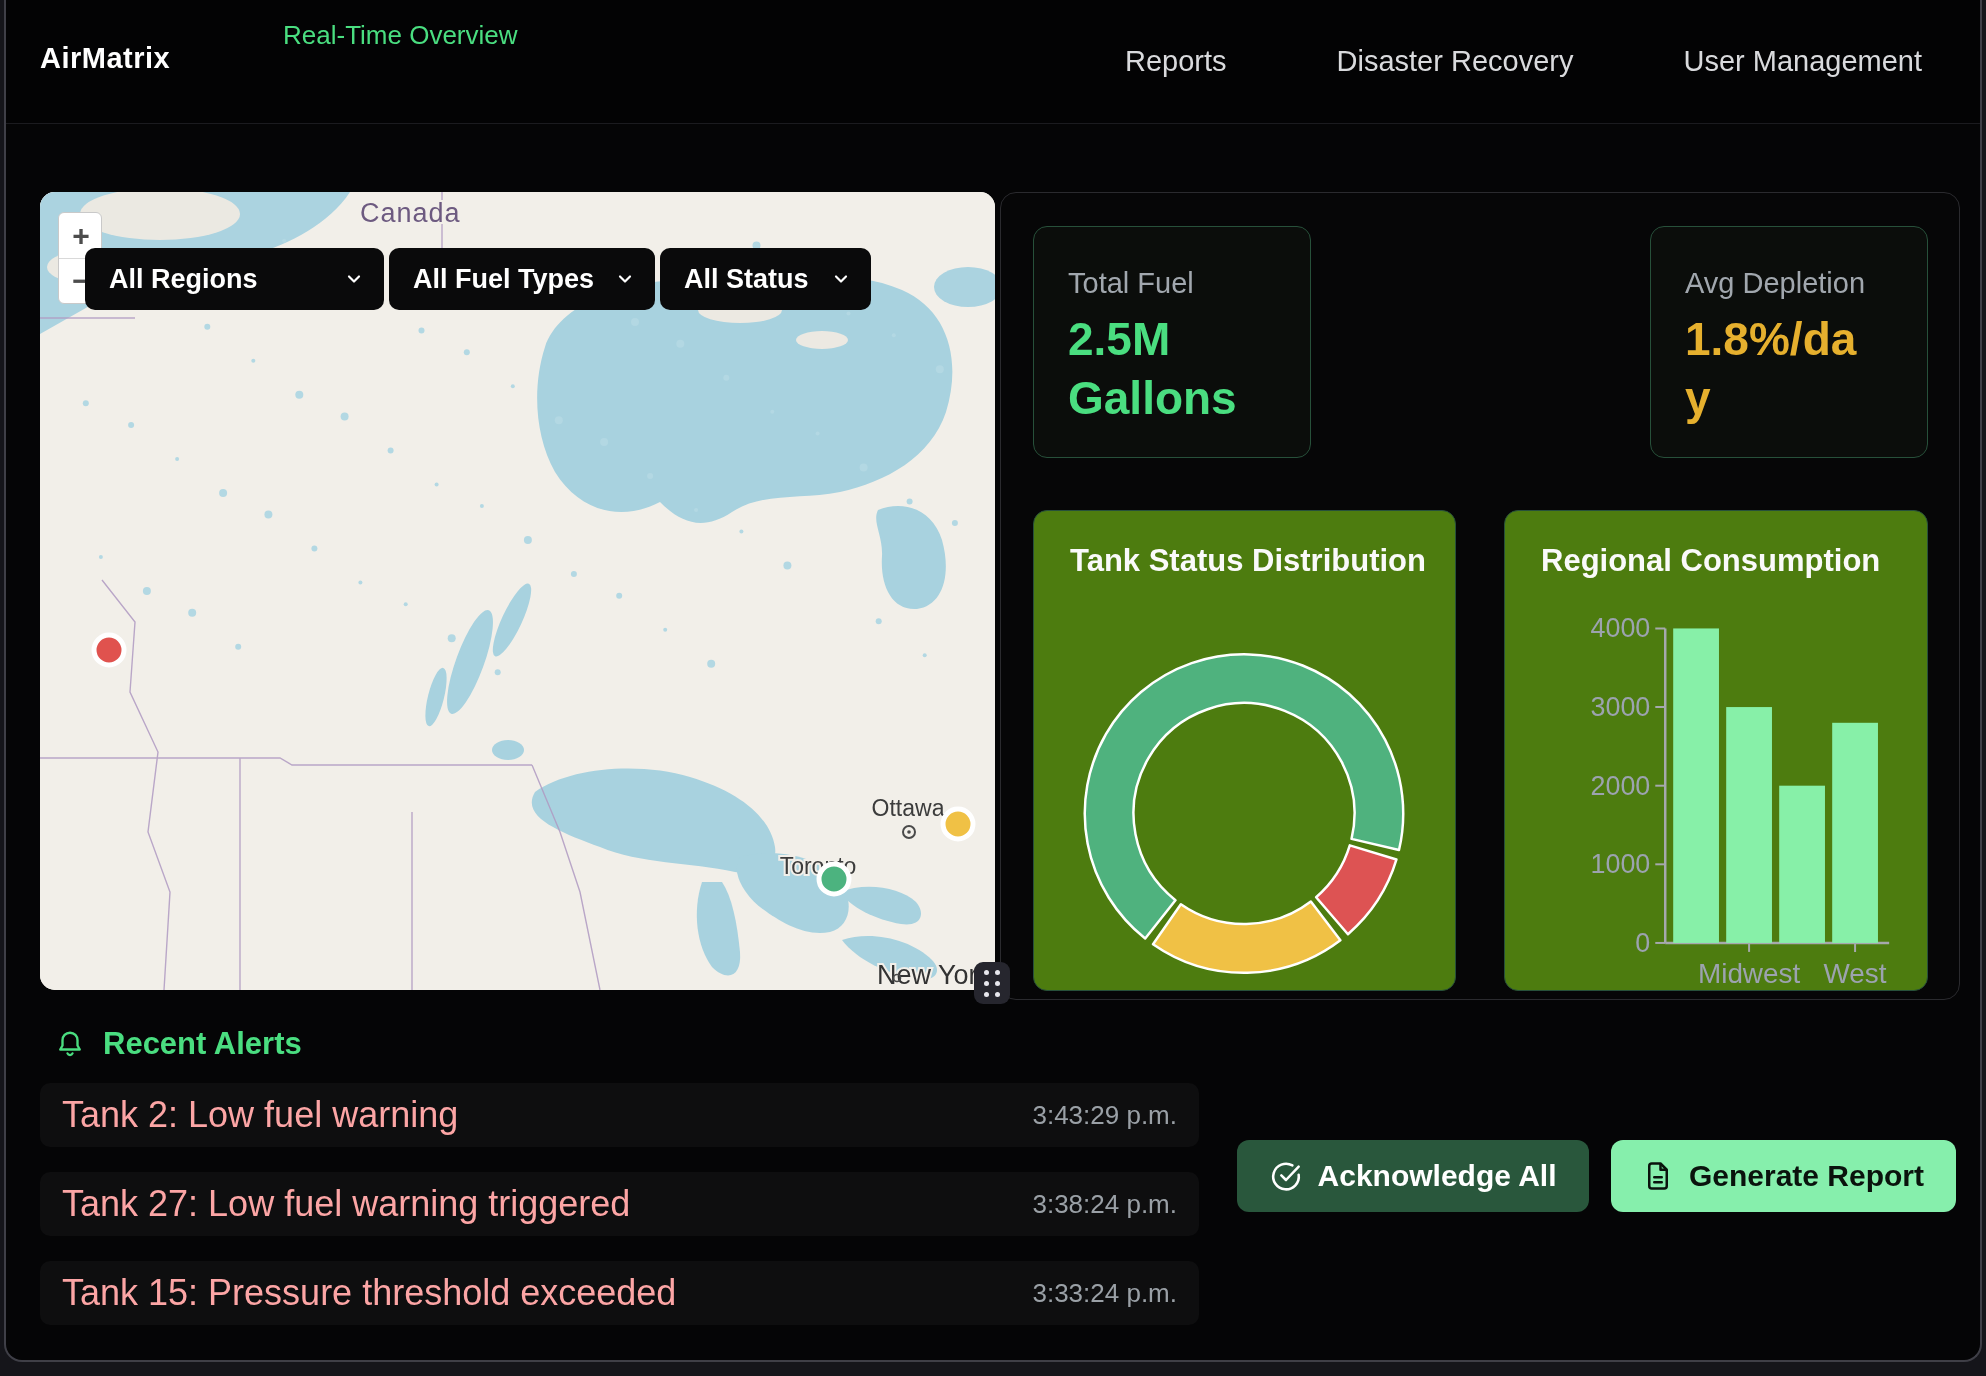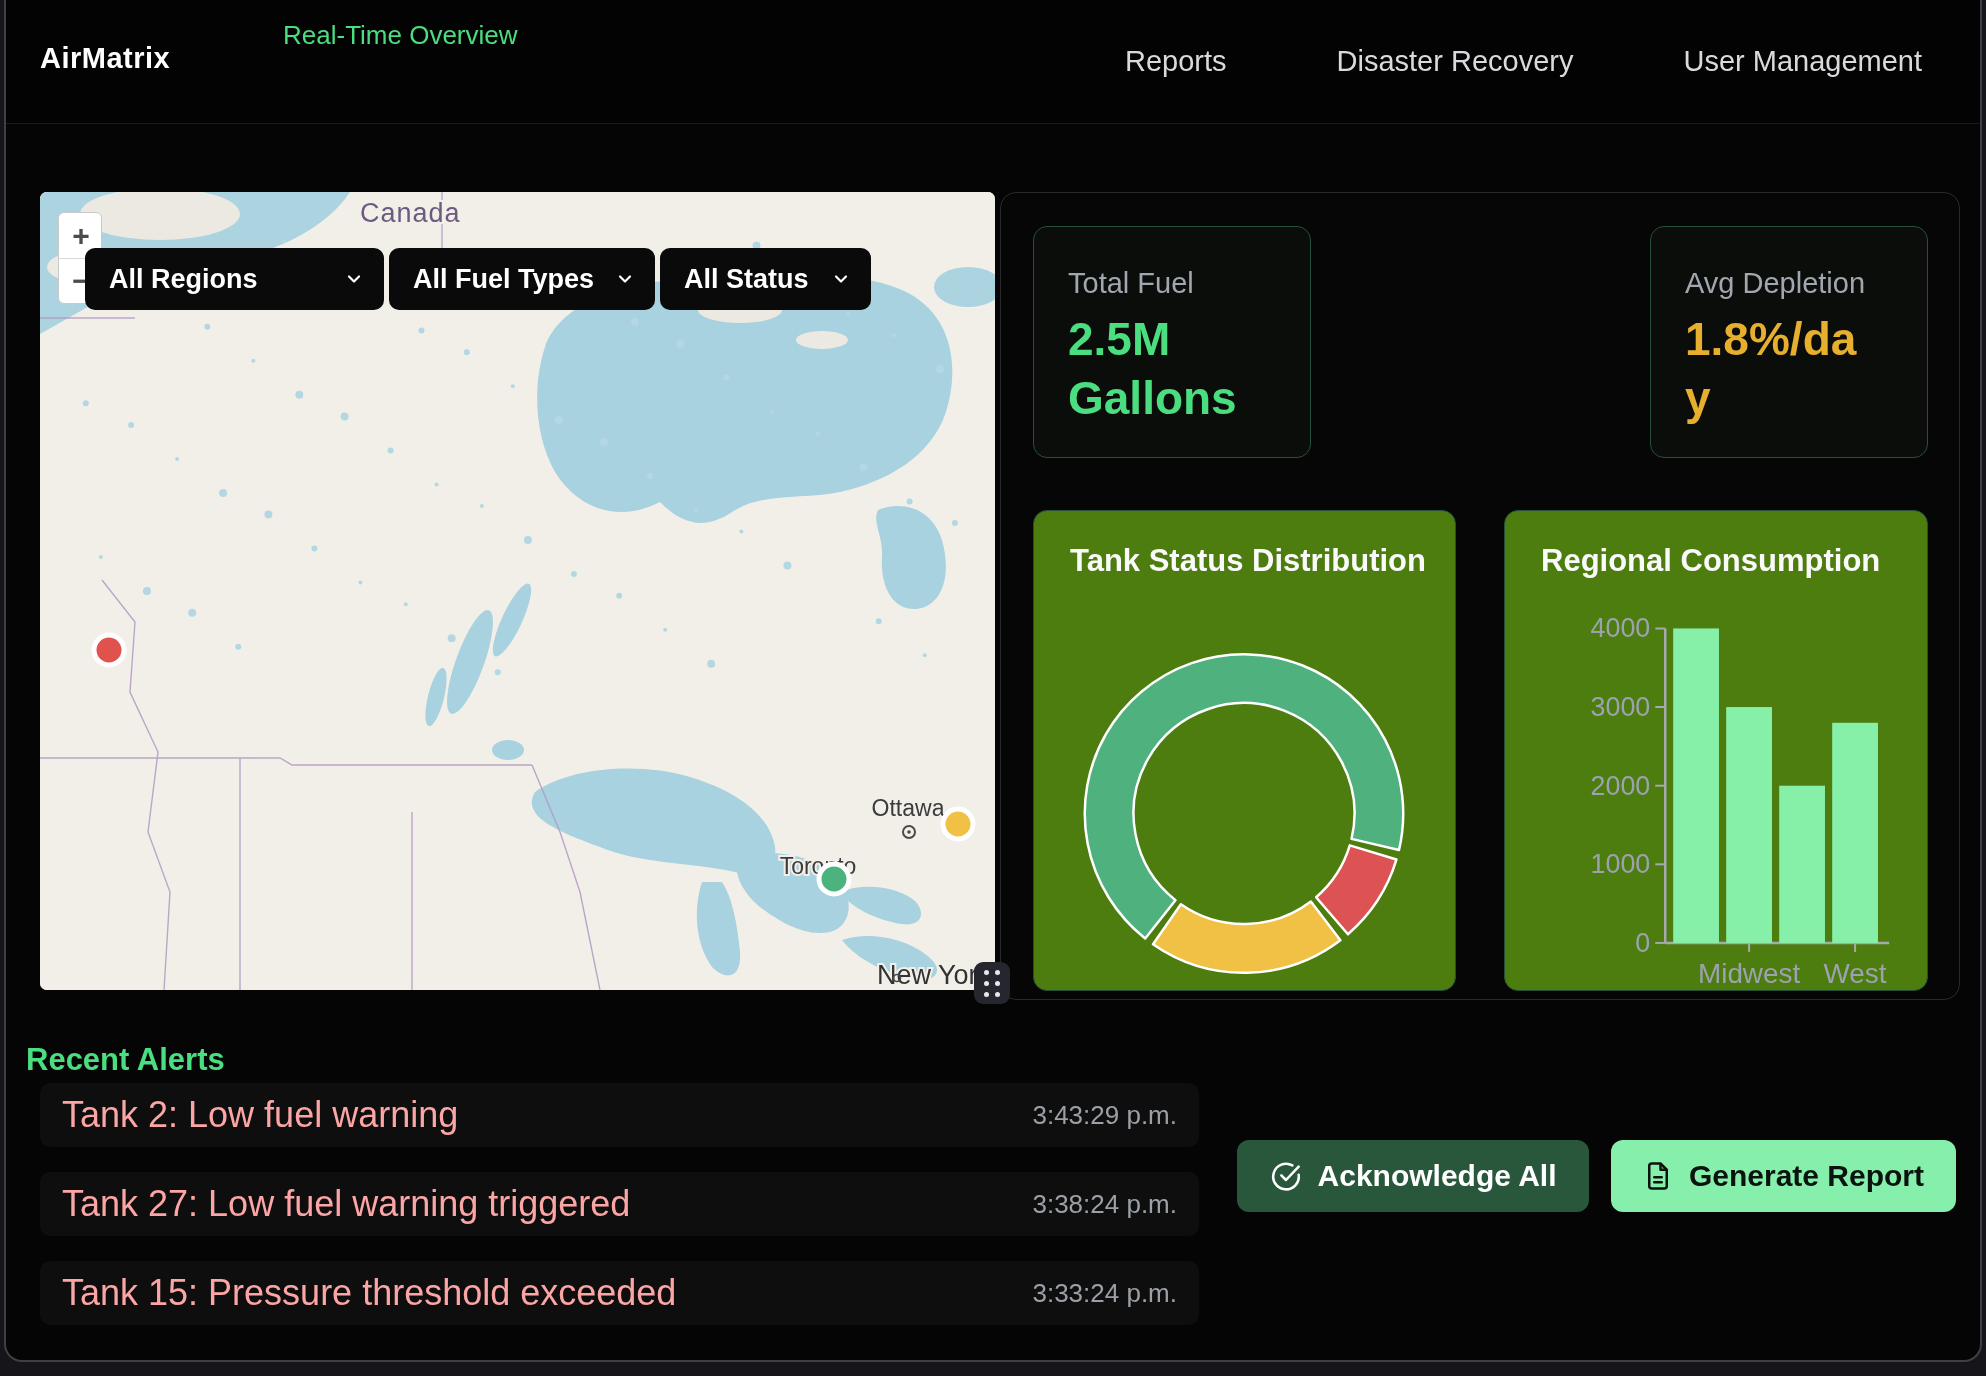--- a/index.html
+++ b/index.html
@@ -10,21 +10,21 @@
   
   .header { position:absolute; left:0; top:0; width:100%; height:124px; background:#030304; border-bottom:1px solid #1b1b1f; }
   .brand { position:absolute; left:34px; top:42px; font-size:29px; font-weight:700; color:#ffffff; letter-spacing:.5px; }
   .titles { position:absolute; left:277px; top:14px; }
   .page-title { font-size:40px; font-weight:700; color:#f3f4f6; letter-spacing:.2px; }
   .page-subtitle { margin-top:6px; font-size:26px; font-weight:500; color:#4ade80; }
   .nav { position:absolute; right:58px; top:0; height:100%; display:flex; align-items:center; gap:110px; }
   .nav-item { font-size:29px; color:#d9dadd; cursor:pointer; white-space:nowrap; }
 
   
-  .map-panel { position:absolute; left:34px; top:192px; width:955px; height:798px; border-radius:7px; overflow:hidden; background:#f2efe9; }
+  .map-panel { position:absolute; left:34px; top:192px; width:955px; height:798px; border-radius:15px; overflow:hidden; background:#f2efe9; }
   .map-svg { position:absolute; inset:0; }
   .zoom-ctl { position:absolute; left:18px; top:20px; width:44px; background:#fff; border:1px solid #c9c9c9; border-radius:6px; overflow:hidden; }
   .zoom-btn { width:44px; height:45px; display:flex; align-items:center; justify-content:center; font-size:30px; font-weight:700; color:#4c4c4c; cursor:pointer; }
   .zoom-btn + .zoom-btn { border-top:1px solid #d9d9d9; }
   .filters { position:absolute; left:34px; top:56px; display:flex; gap:5px;padding-left:11px; }
   .filter { height:62px; background:#0a0a0b; border-radius:10px; color:#fff; display:flex; align-items:center;
             justify-content:space-between; padding:0 20px 0 24px; font-size:27px; font-weight:600; cursor:pointer; }
   .f-regions { width:299px; } .f-fuel { width:266px; } .f-status { width:211px; }
   .chev { width:20px; height:20px; margin-left:16px; flex:0 0 auto; }
   .resize-handle { position:absolute; left:968px; top:962px; width:36px; height:42px; background:#26262e; border-radius:9px;
@@ -37,21 +37,21 @@
   .stat-card { position:absolute; top:33px; height:232px; background:#0b0d0b; border:1px solid #27503a; border-radius:14px; padding:40px 30px 0 34px; }
   .stat-1 { left:32px;  width:278px; } .stat-2 { left:338px; width:278px; } .stat-3 { left:649px; width:278px; }
   .stat-label { font-size:29px; font-weight:500; color:#a1a7ae; }
   .stat-value { margin-top:10px; font-size:46px; font-weight:700; line-height:1.28; max-width:180px; overflow-wrap:break-word; }
   .chart-card { position:absolute; top:317px; height:481px; background:#4d7c0f; border:1px solid #27503a; border-radius:14px; overflow:hidden; }
   .chart-1 { left:32px;  width:423px; } .chart-2 { left:503px; width:424px; }
   .chart-title { position:absolute; left:36px; top:32px; font-size:31px; font-weight:700; color:#fafafa; }
   .chart-svg { position:absolute; inset:0; }
 
   
-  .alerts-heading { position:absolute; left:20px; top:1024px; height:40px; display:flex; align-items:center; gap:18px;flex-direction:column; }
+  .alerts-heading { position:absolute; left:49px; top:1024px; height:40px; display:flex; align-items:center; gap:18px; }
   .alerts-heading .txt { font-size:31px; font-weight:700; color:#4ade80; }
   .alert-row { position:absolute; left:34px; width:1159px; height:64px; background:#0e0e0f; border-radius:10px;
                display:flex; align-items:center; justify-content:space-between; padding:0 22px 0 22px; cursor:pointer; }
   .alert-row .msg { font-size:36px; color:#fca5a5; }
   .alert-row .time { font-size:26px; color:#9aa0a6; }
   .row-1 { top:1083px; } .row-2 { top:1172px; } .row-3 { top:1261px; }
 
   
   .btn { position:absolute; top:1140px; height:72px; border:none; border-radius:12px; display:flex; align-items:center;
          justify-content:center; gap:16px; font-family:"Liberation Sans",sans-serif; font-size:30px; font-weight:700; cursor:pointer; }

